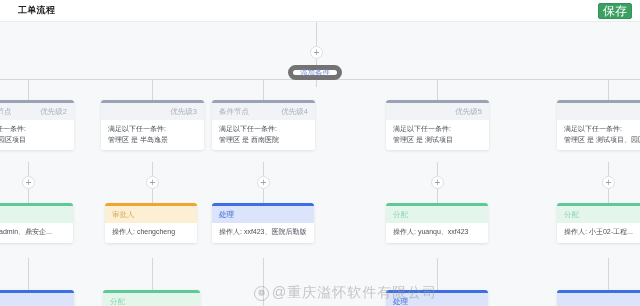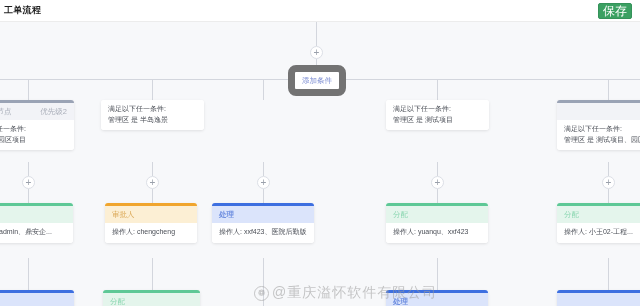--- a/index.html
+++ b/index.html
@@ -13,21 +13,21 @@
   
   .header {
     position: absolute; left: 0; top: 0;
     width: 640px; height: 22px;
     background: #ffffff;
     display: flex; align-items: center;
     border-bottom: 1px solid #ececec;
     z-index: 40;
   }
   .header-title {
-    margin-left: 4px;
+    margin-left: 18px;
     font-size: 9px; font-weight: bold; color: #1f1f1f;
     letter-spacing: .3px;
   }
   .save-btn {
     position: absolute; right: 8px; top: 3px;
     height: 16px; min-width: 34px;
     background: #3ba062;
     border: 1px solid #35925a; border-radius: 2px;
     color: #ffffff; font-size: 12px;
     display: flex; align-items: center; justify-content: center;
@@ -50,23 +50,23 @@
   .plus {
     position: absolute; width: 13px; height: 13px;
     background: #ffffff; border: 1px solid #dcdfe6; border-radius: 50%;
     display: flex; align-items: center; justify-content: center;
     font-size: 10px; line-height: 1; color: #9aa0ab;
     cursor: pointer; z-index: 6;
   }
 
   .add-cond {
     position: absolute;
-    height: 31px; padding: 0 7px;
-    background: #ffffff;
-    border: 7px solid #737373; border-radius: 8px;
+    height: 15px; padding: 0 7px;
+    background: #ffffff;
+    border: 5px solid #737373; border-radius: 8px;
     color: #7d8ed3; font-size: 7.5px;
     display: flex; align-items: center; justify-content: center;
     cursor: pointer; z-index: 8; white-space: nowrap;
   }
 
   
   .node {
     position: absolute;
     background: #ffffff;
     border-radius: 3px;
@@ -148,28 +148,46 @@
         <span class="ht">件节点</span>
         <span class="hp">优先级2</span>
       </div>
       <div class="node-body">
         <div class="l">下任一条件:</div>
         <div class="l">是 园区项目</div>
       </div>
     </div>
 
     <div class="node n-cond" style="left:101px; top:78px; width:103px;">
+      <div class="node-head">
+        <span class="ht"></span>
+        <span class="hp">优先级3</span>
+      </div>
       <div class="node-body">
         <div class="l">满足以下任一条件:</div>
         <div class="l">管理区 是 半岛逸景</div>
       </div>
     </div>
 
+    <div class="node n-cond" style="left:212px; top:78px; width:103px;">
+      <div class="node-head">
+        <span class="ht">条件节点</span>
+        <span class="hp">优先级4</span>
+      </div>
+      <div class="node-body">
+        <div class="l">满足以下任一条件:</div>
+        <div class="l">管理区 是 西南医院</div>
+      </div>
+    </div>
 
     <div class="node n-cond" style="left:386px; top:78px; width:103px;">
+      <div class="node-head">
+        <span class="ht"></span>
+        <span class="hp">优先级5</span>
+      </div>
       <div class="node-body">
         <div class="l">满足以下任一条件:</div>
         <div class="l">管理区 是 测试项目</div>
       </div>
     </div>
 
     <div class="node n-cond" style="left:557px; top:78px; width:103px;">
       <div class="node-head">
         <span class="ht"></span>
         <span class="hp"></span>

